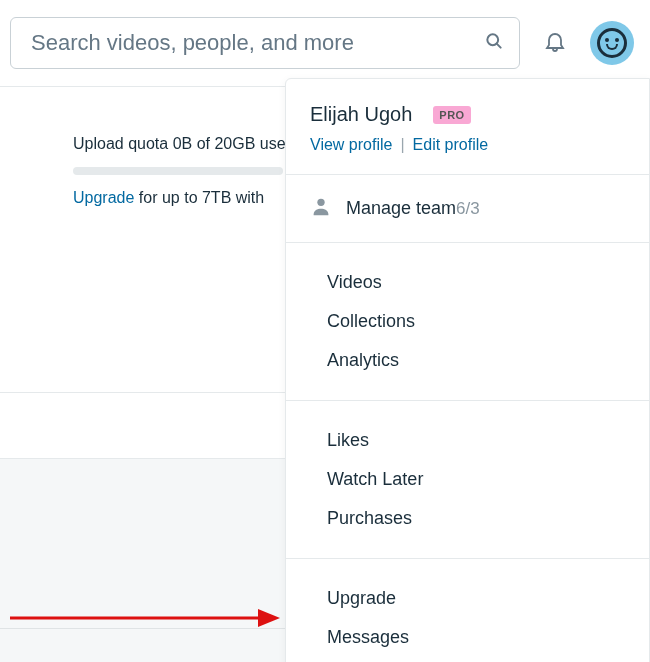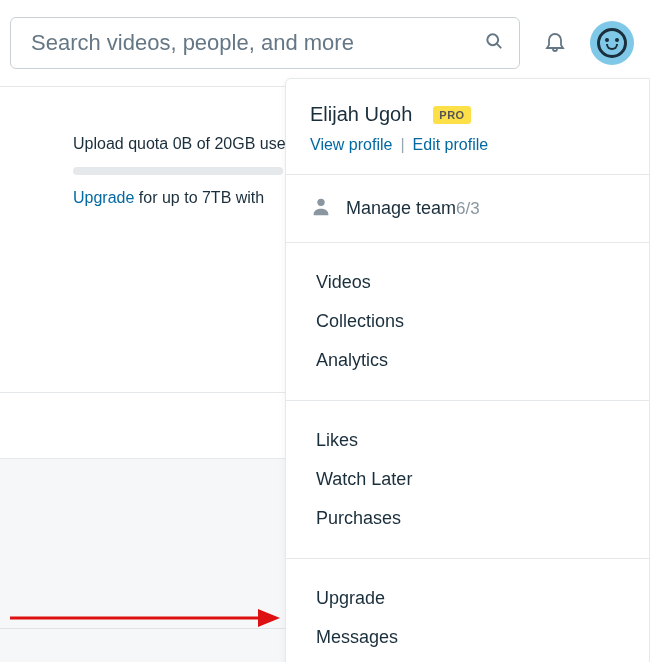--- a/index.html
+++ b/index.html
@@ -113,21 +113,21 @@
     border:1px solid #e5e9eb;
     box-shadow: 0 2px 8px rgba(0,0,0,0.05);
     border-radius: 6px 0 0 6px;
     padding: 24px 0 0 0;
     height: 590px;
   }
   .menu-section { padding: 0 24px; }
   .menu-header-row { display:flex; align-items:center; gap:21px; }
   .menu-name { font-size:20px; font-weight:400; color:#1a2e3b; }
   .pro-badge {
-    background:#fde047;
+    background:#f9a8d4;
     color:#555;
     font-size:11px;
     font-weight:600;
     padding:3px 6px;
     border-radius:3px;
     letter-spacing:0.5px;
   }
   .profile-links {
     margin-top:10px;
     font-size:16px;
@@ -140,21 +140,21 @@
     display:flex; align-items:center; justify-content:flex-start;
     padding: 0 24px;
     font-size:18px;
     color:#1a2e3b;
     cursor:pointer;
   }
   .team-left { display:flex; align-items:center; gap:14px; }
   .team-count { color:#8a97a0; font-size:17px; }
   .person-icon { color:#8a97a0; }
 
-  .menu-list { list-style:none; margin:6px; padding: 0 24px; }
+  .menu-list { list-style:none; margin:17px; padding: 0 24px; }
   .menu-list li {
     font-size:18px;
     color:#1a2e3b;
     padding: 9px 0;
     cursor:pointer;
   }
 
   
   .arrow {
     position:absolute;

